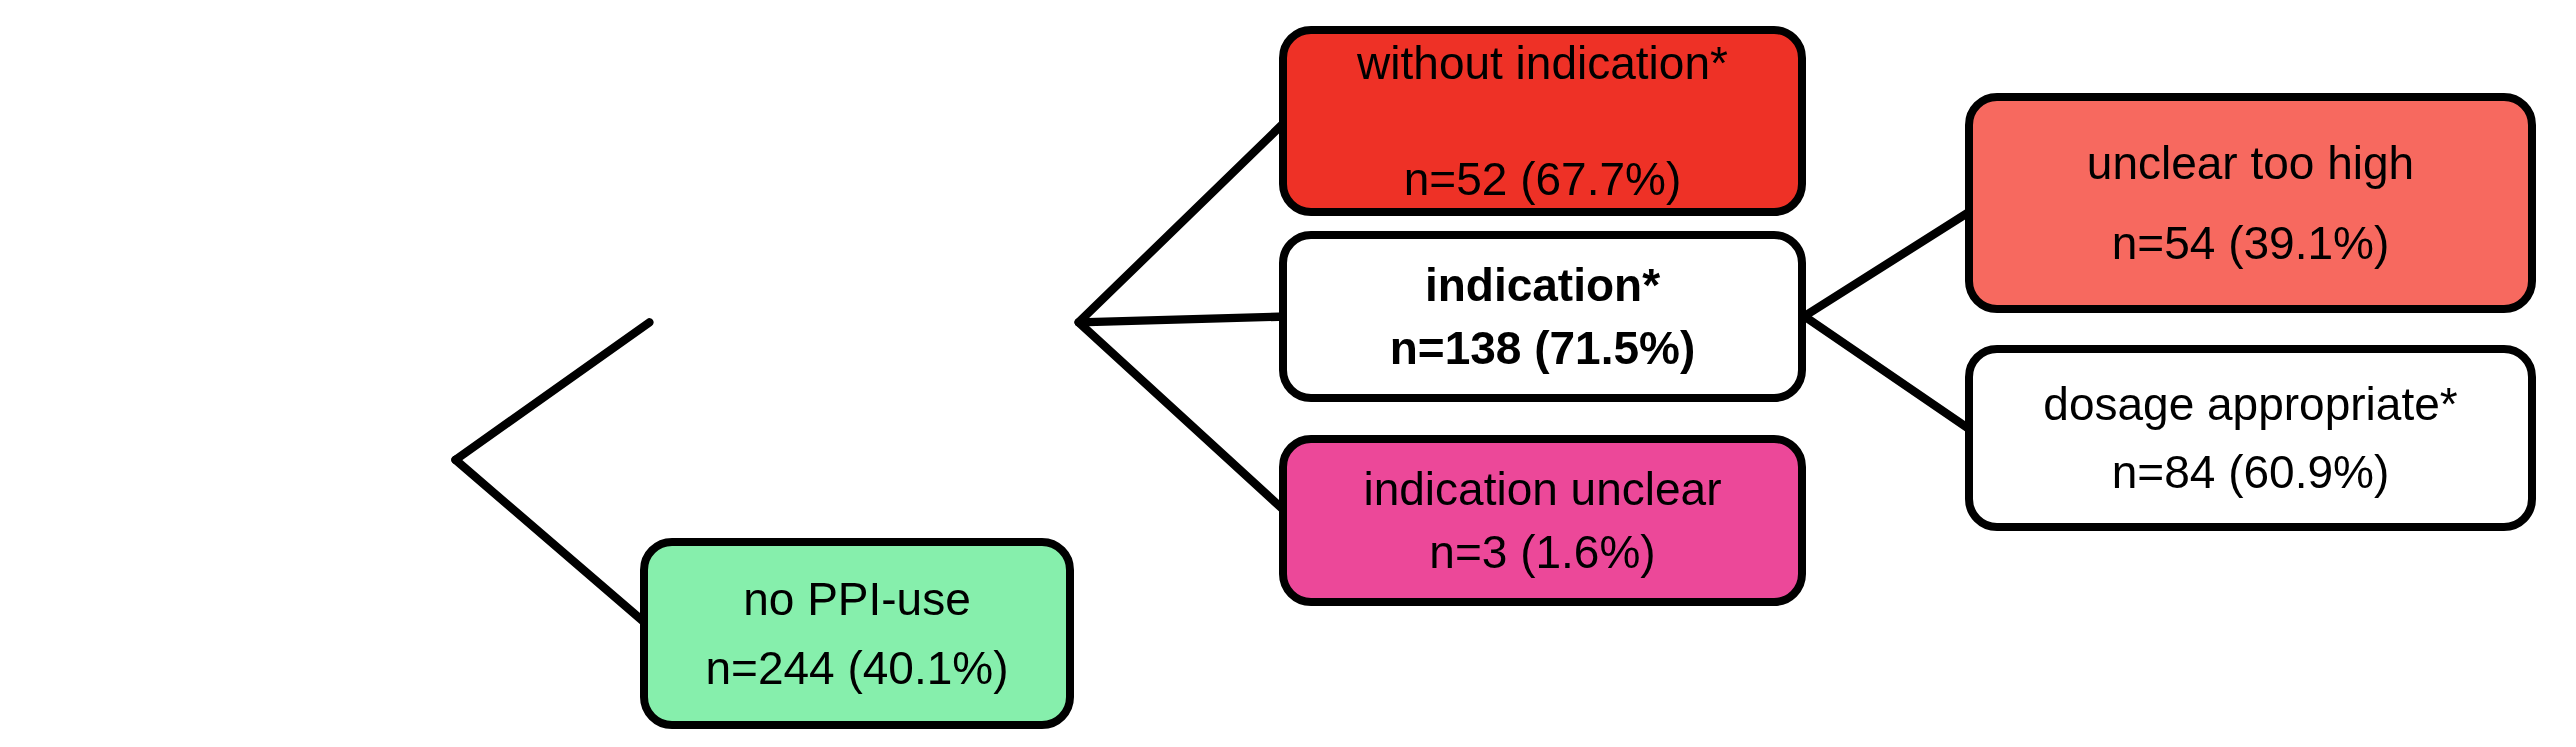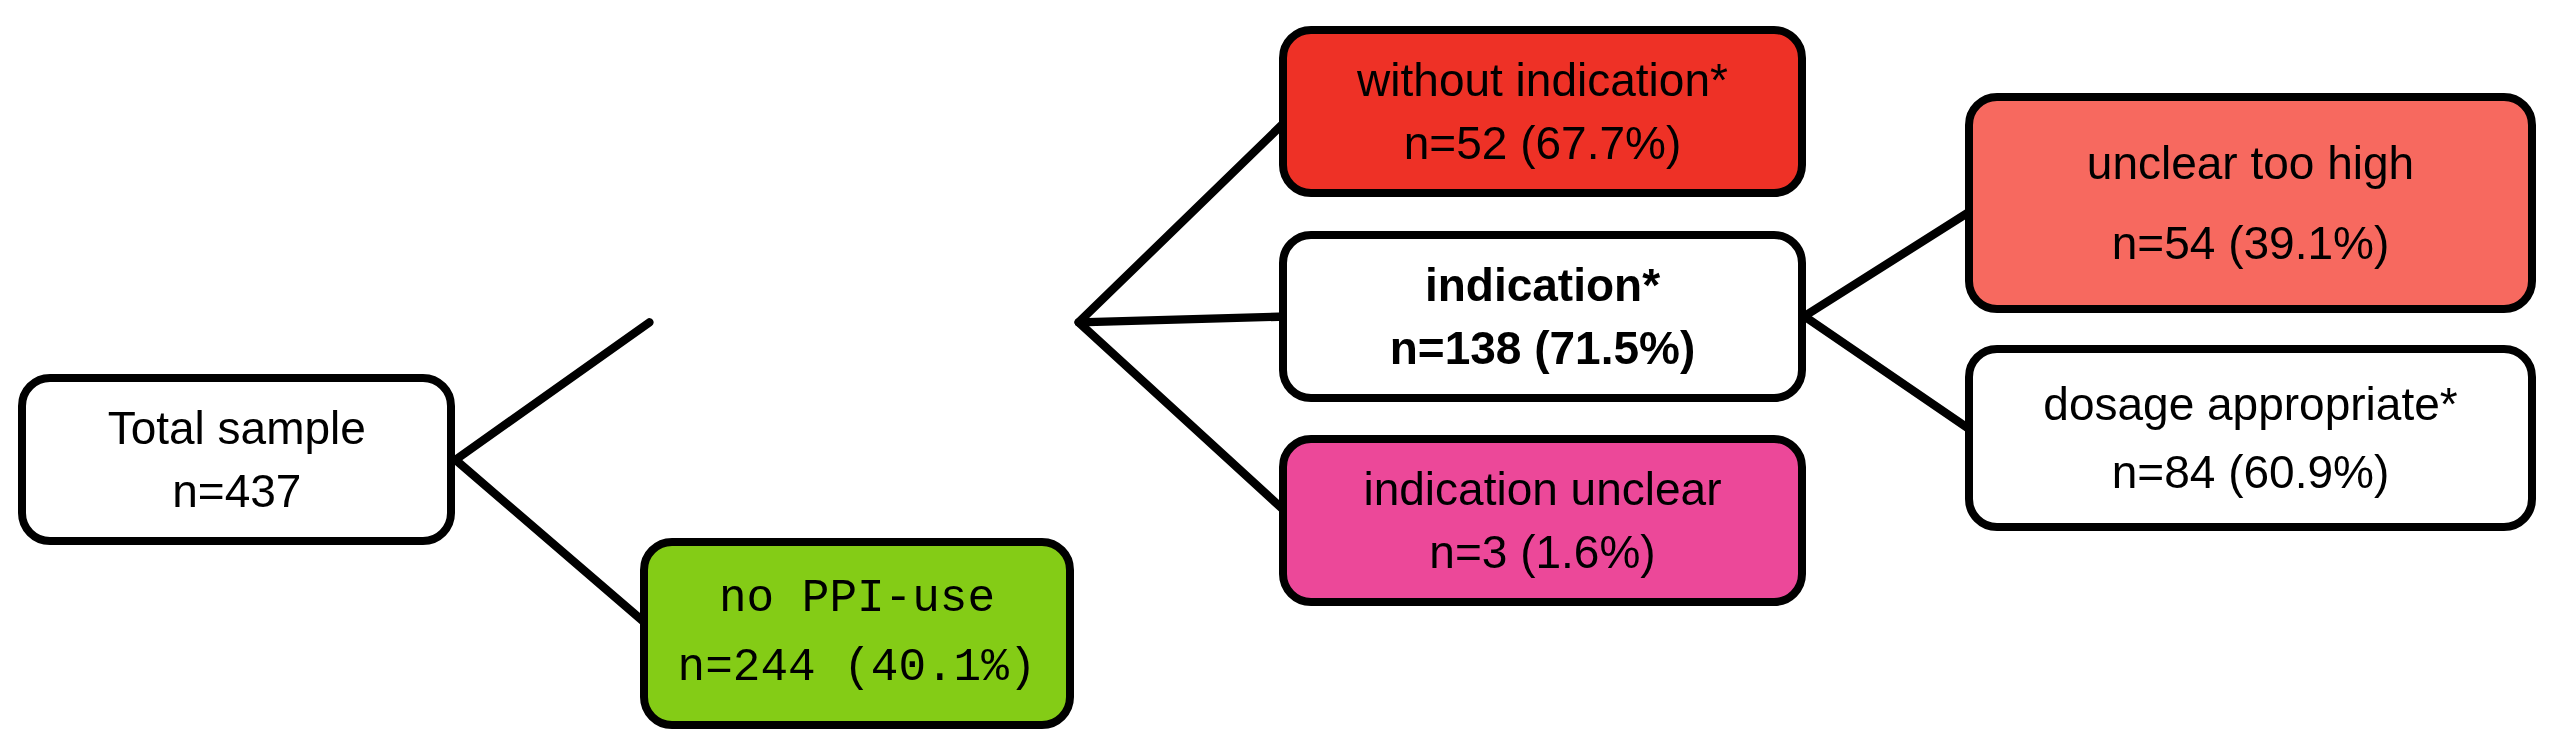--- a/index.html
+++ b/index.html
@@ -39,48 +39,44 @@
     padding: 6.1px 7.6px;
   }
   .node span {
     white-space: nowrap;
   }
 
   
   #node-total-sample        { left:  18.3px; top: 374px; width: 437px; height: 171px; }
   #node-ppi-use             { left: 629px; top: 211px; width: 451px; height: 223px; }
   #node-no-ppi-use          { left: 640px; top: 538px; width: 434px; height: 191px; }
-  #node-without-indication  { left:1279px; top:  26px; width: 527px; height: 171px; }
+  #node-without-indication  { left:1279px; top:  26px; width: 527px; height: 190px; justify-content: space-between; }
   #node-indication          { left:1279px; top: 231px; width: 527px; height: 171px; font-weight: bold; }
   #node-indication-unclear  { left:1279px; top: 435px; width: 527px; height: 171px; }
   #node-dosage-too-high     { left:1965px; top: 93px; width: 571px; height: 220px; }
   #node-dosage-appropriate  { left:1965px; top: 345px; width: 571px; height: 186px; }
 </style>
 </head>
 <body>
 
 <div id="canvas">
 
   <svg id="edges" viewBox="0 0 3372 978" xmlns="http://www.w3.org/2000/svg">
     <line x1="596" y1="602" x2="850" y2="422" stroke="#000000" stroke-width="11" stroke-linecap="round"></line>
     <line x1="596" y1="602" x2="860" y2="829" stroke="#000000" stroke-width="11" stroke-linecap="round"></line>
     <line x1="1412" y1="422" x2="1696" y2="146" stroke="#000000" stroke-width="11" stroke-linecap="round"></line>
     <line x1="1412" y1="422" x2="1696" y2="414" stroke="#000000" stroke-width="11" stroke-linecap="round"></line>
     <line x1="1412" y1="422" x2="1696" y2="682" stroke="#000000" stroke-width="11" stroke-linecap="round"></line>
     <line x1="2362" y1="414" x2="2596" y2="266" stroke="#000000" stroke-width="11" stroke-linecap="round"></line>
     <line x1="2362" y1="414" x2="2596" y2="574" stroke="#000000" stroke-width="11" stroke-linecap="round"></line>
   </svg>
 
-  <div class="node" id="node-total-sample" style="background: rgb(255, 255, 255);">
-    <span>Total sample</span>
-    <span>n=437</span>
-  </div>
 
 
-  <div class="node" id="node-no-ppi-use" style="background: #84cc16; font-family: Liberation Mono, monospace;">
+  <div class="node" id="node-no-ppi-use" style="background: #86efac;">
     <span>no PPI-use</span>
     <span>n=244 (40.1%)</span>
   </div>
 
   <div class="node" id="node-without-indication" style="background: rgb(238, 49, 38);">
     <span>without indication*</span>
     <span>n=52 (67.7%)</span>
   </div>
 
   <div class="node" id="node-indication" style="background: rgb(255, 255, 255);">

